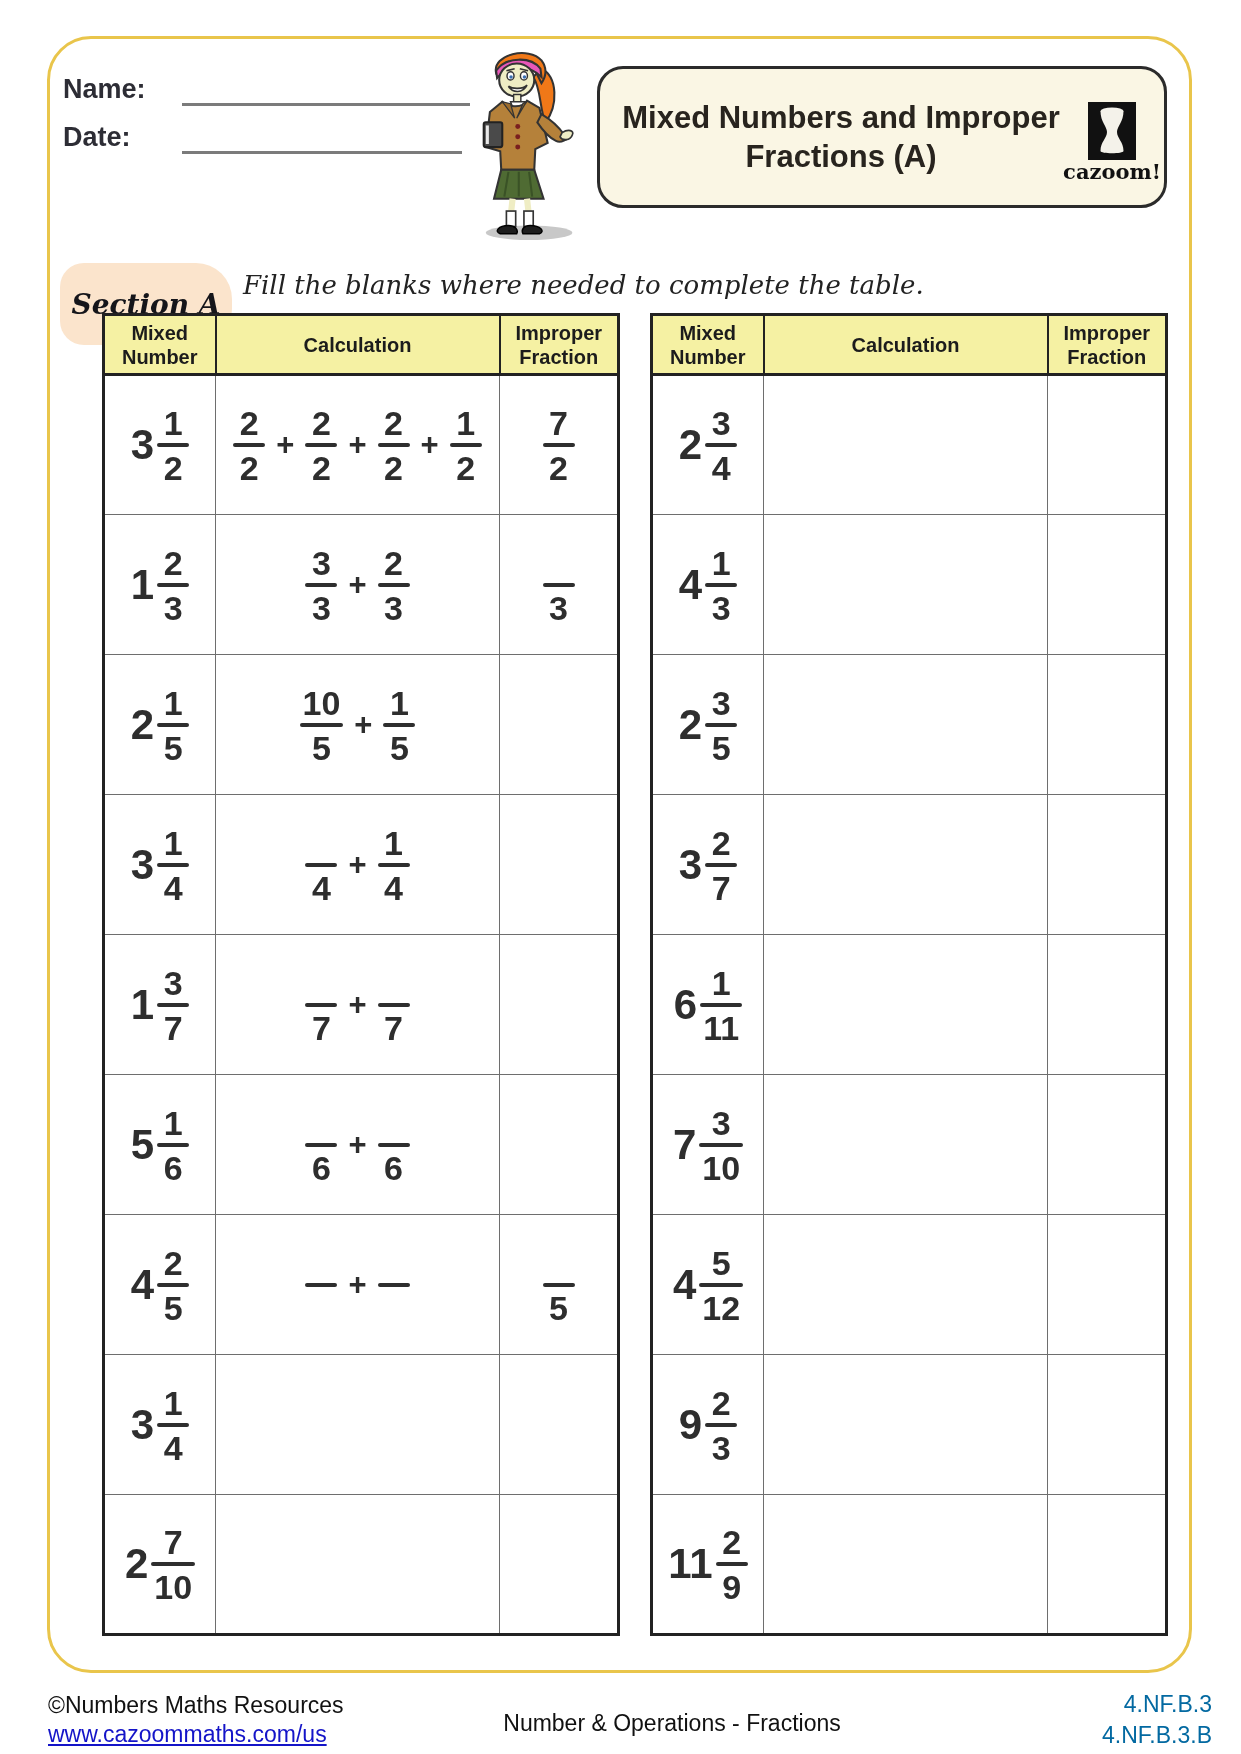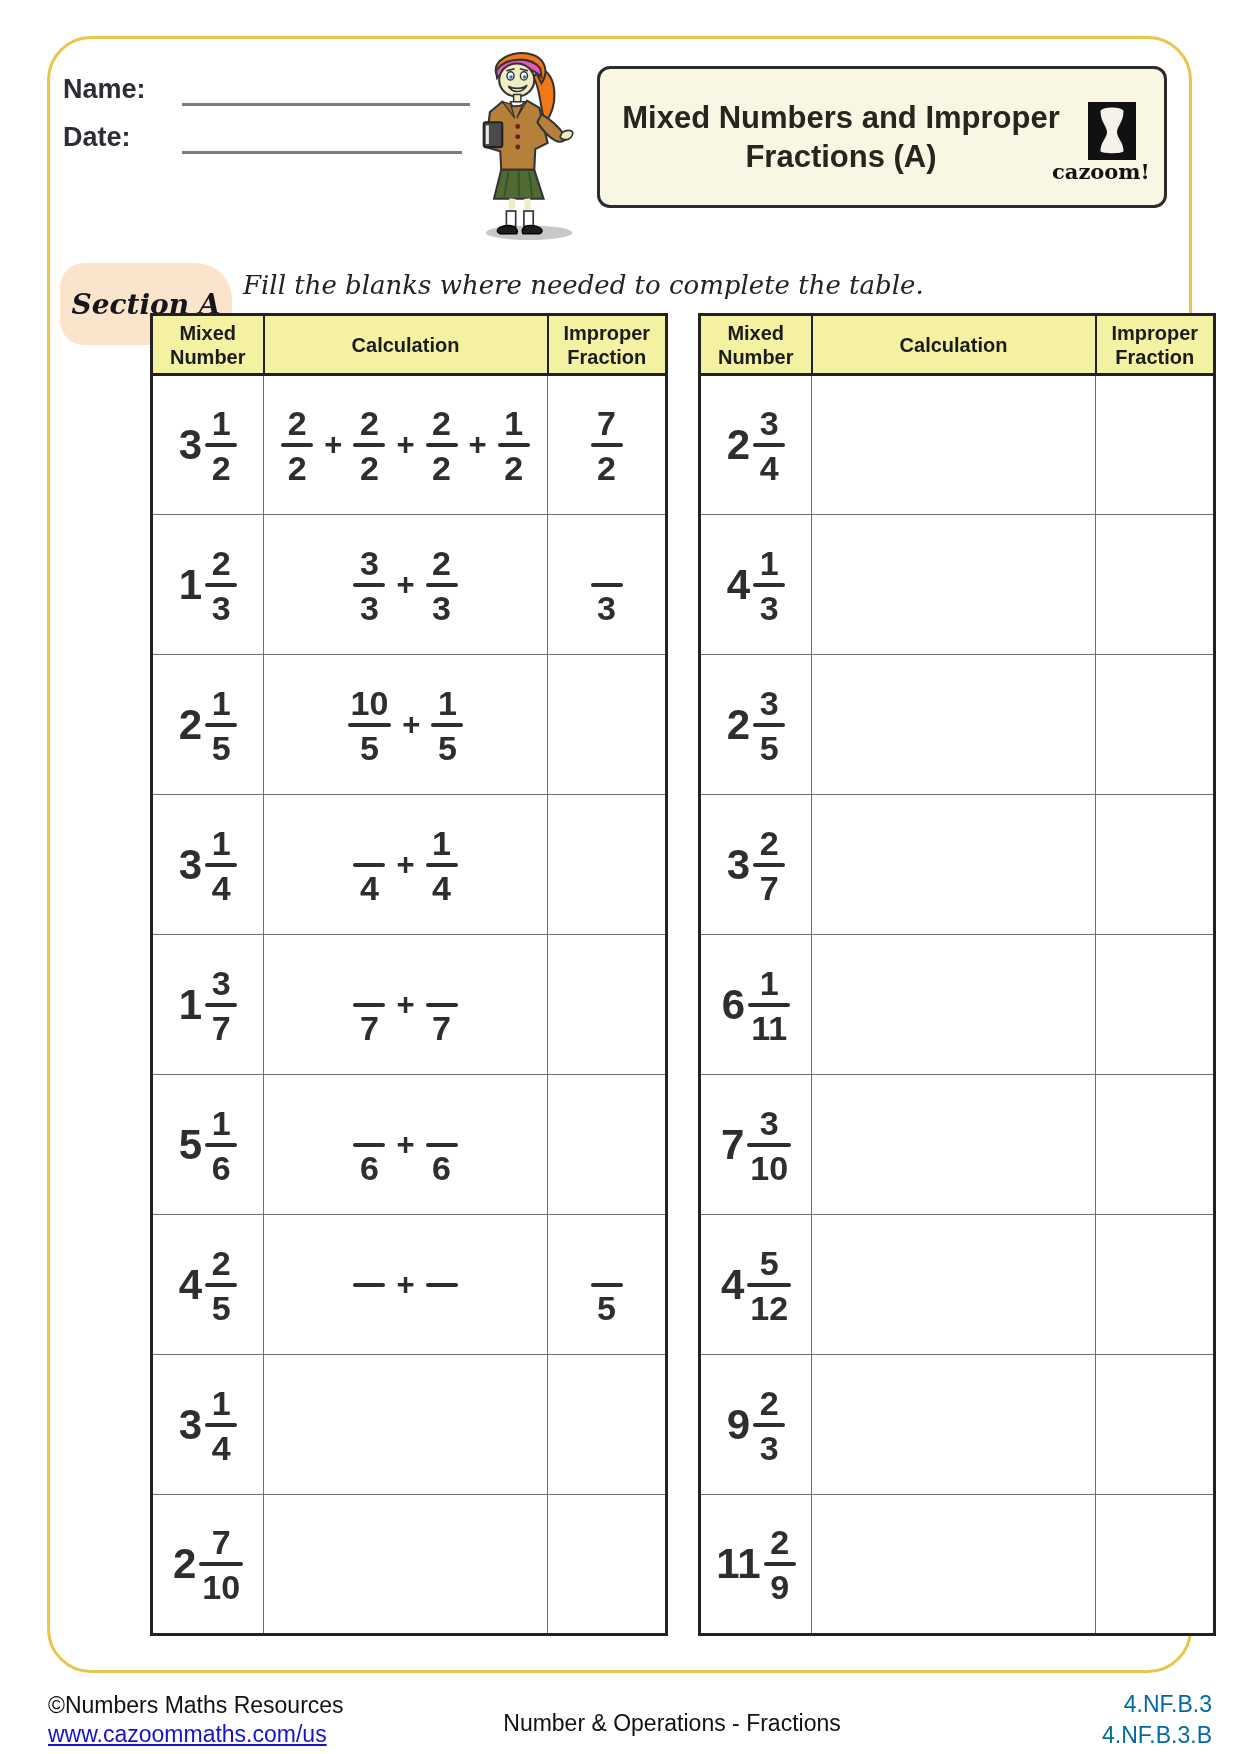--- a/index.html
+++ b/index.html
@@ -14,40 +14,40 @@
   .field-label { position:absolute; font-size:27px; font-weight:bold; color:#2d2d35;text-align:center; }
   .name-label { left:63px; top:74px; }
   .date-label { left:63px; top:122px; }
   .write-line { position:absolute; height:0; border-bottom:3px solid #7b7b7b; }
   .name-line { left:182px; top:103px; width:288px; }
   .date-line { left:182px; top:151px; width:280px; }
 
   .girl { position:absolute; left:468px; top:46px; width:116px; height:196px; }
 
   .title-box { position:absolute; left:597px; top:66px; width:570px; height:142px;
-               background:#FAF6E4; border:3px solid #2b2b2b; border-radius:13px; }
+               background:#FAF6E4; border:3px solid #2b2b2b; border-radius:26px; }
   .title-text { position:absolute; left:16px; top:29px; width:450px; text-align:center;
                 font-size:31px; line-height:39px; font-weight:bold; color:#28241e; }
   .logo-square { position:absolute; left:488px; top:33px; width:48px; height:58px; }
-  .logo-word { position:absolute; left:452px; top:90px; width:120px; 
+  .logo-word { position:absolute; left:452px; top:90px; width:120px; text-align:center;
                font-family:"DejaVu Serif", serif; font-weight:bold; font-size:21px; color:#111; }
 
   
   .badge { position:absolute; left:60px; top:263px; width:172px; height:82px;
            background:#FBE4CC; border-radius:24px 36px 36px 24px;
            display:flex; align-items:center; justify-content:center; }
   .badge span { font-family:"DejaVu Serif", serif; font-style:italic; font-weight:bold;
                 font-size:28px; color:#15151a; }
   .instructions { position:absolute; left:243px; top:266px;
                   font-family:"DejaVu Serif", serif; font-style:italic;
                   font-size:26px; line-height:39px; color:#222; }
 
   
   .tbl { position:absolute; top:313px; border-collapse:collapse; table-layout:fixed;
-         border:3px solid #222; background:#fff;margin-left:48px; }
+         border:3px solid #222; background:#fff; }
   .tbl-left  { left:102px; }
   .tbl-right { left:650px; }
   .tbl th { background:#F5F1A3; border:2px solid #222; border-bottom:3px solid #222;
             height:60px; font-size:20px; line-height:24px; font-weight:bold;
             color:#1c1c1c; text-align:center; vertical-align:middle; padding:2px; }
   .tbl td { border:1.5px solid #6e6e6e; height:140px; text-align:center; vertical-align:middle; }
 
   .mixed { display:inline-flex; align-items:center; gap:3px; }
   .whole { font-size:42px; font-weight:bold; color:#2e2e2e; }
   .frac  { display:inline-flex; flex-direction:column; align-items:center; }

